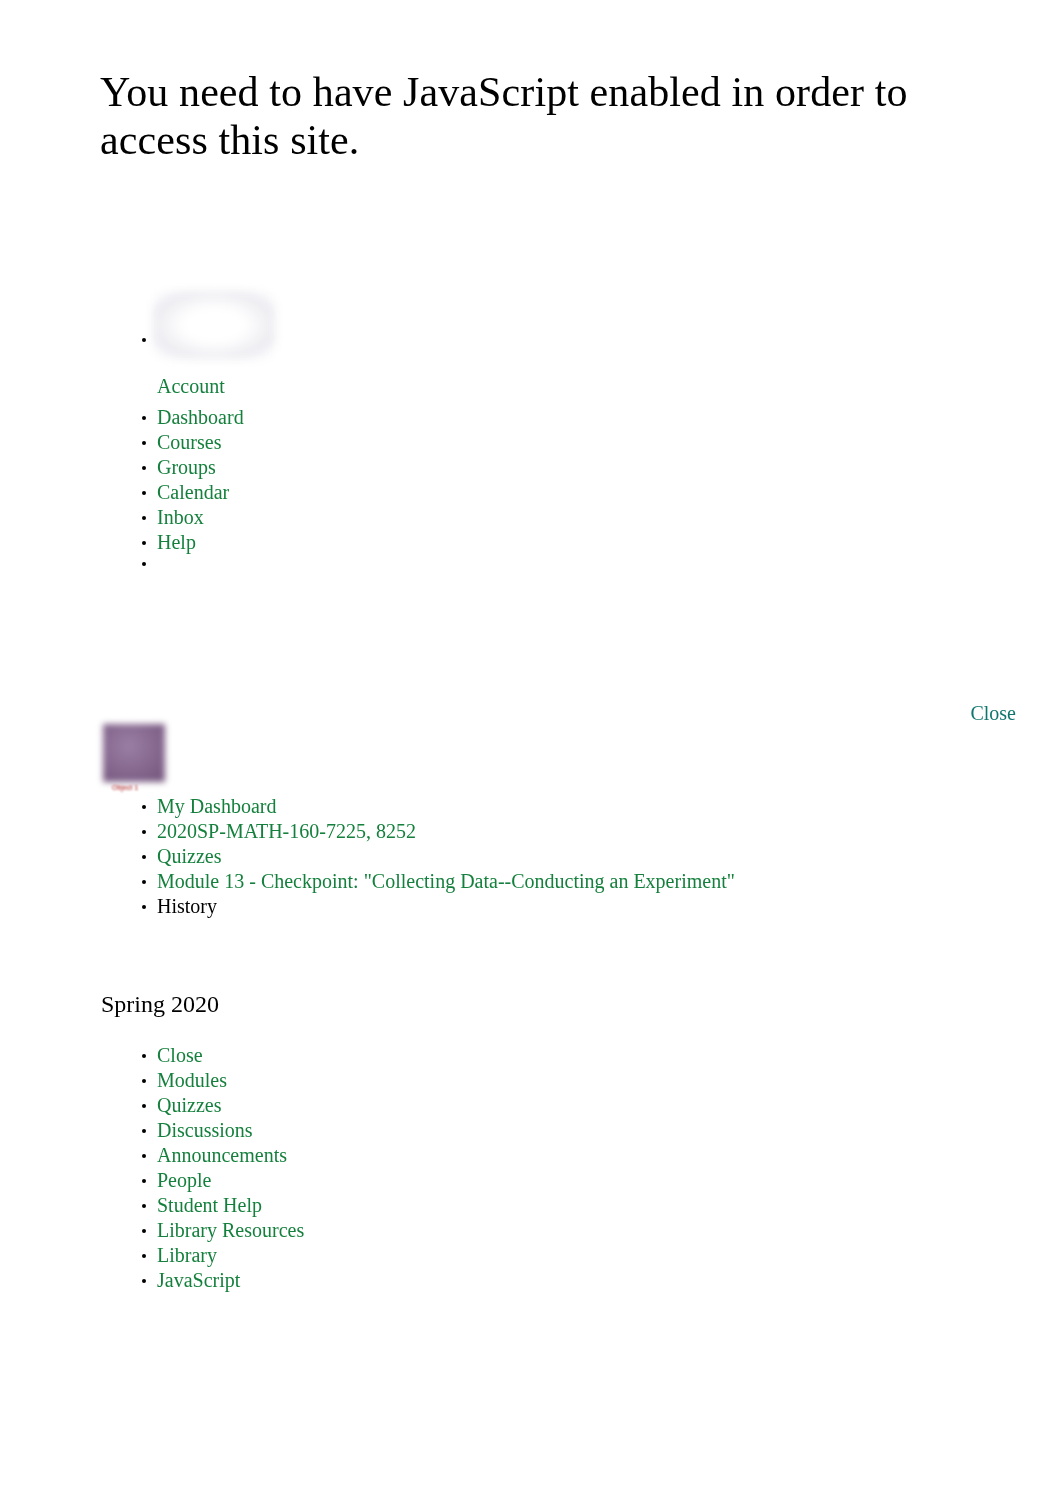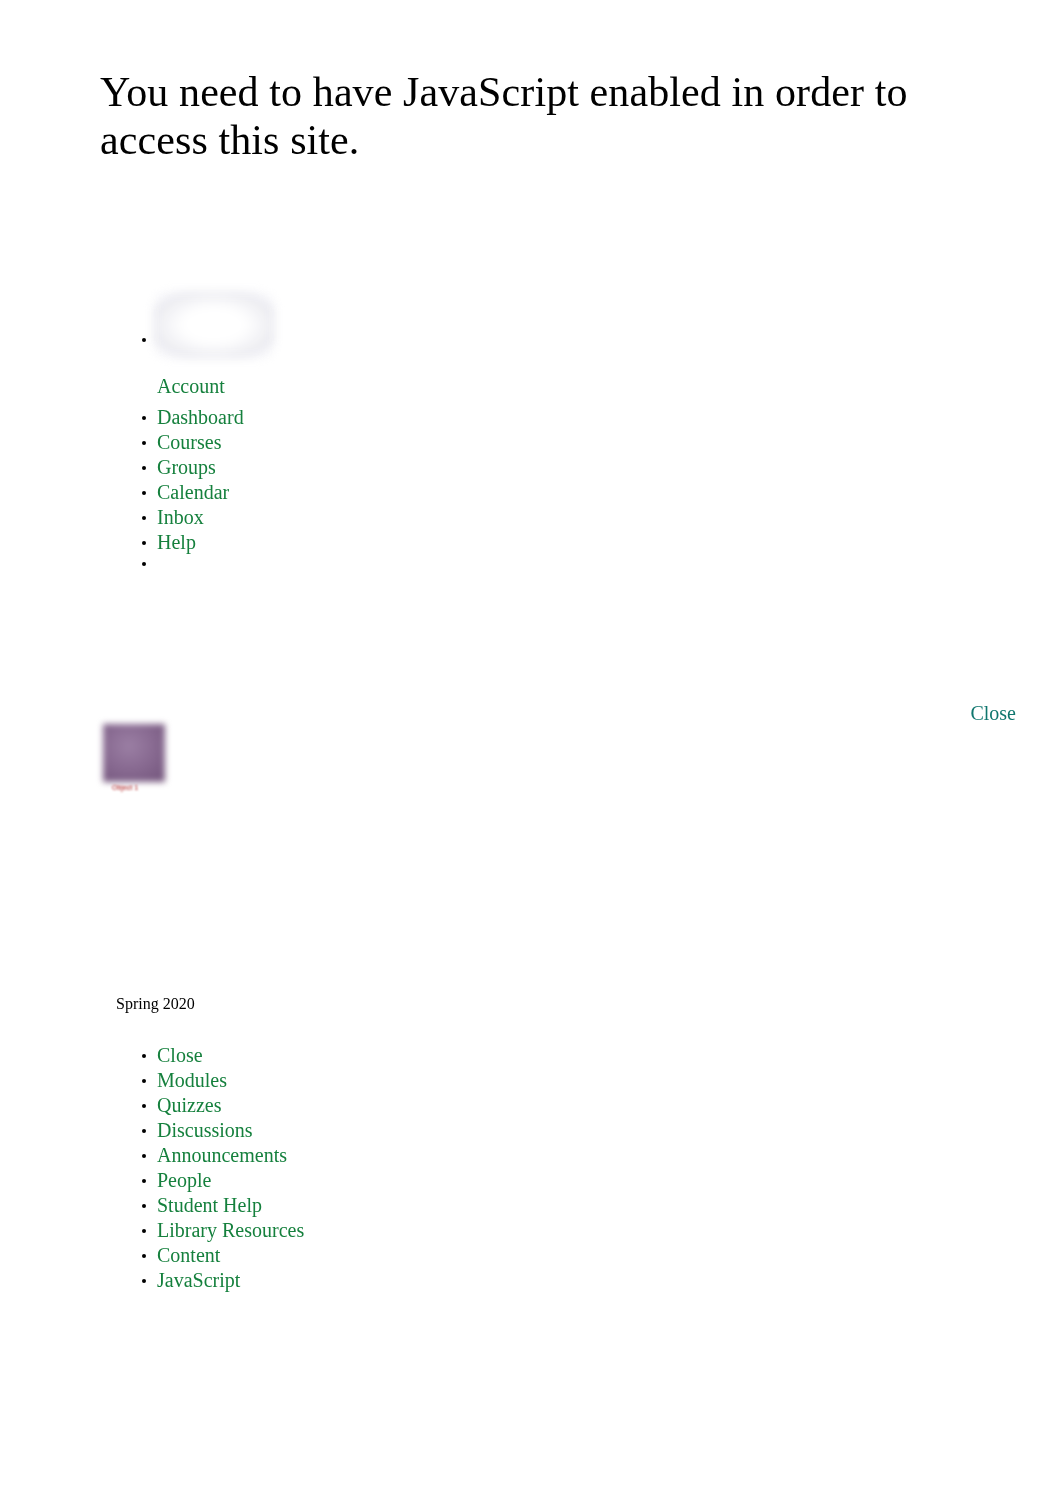--- a/index.html
+++ b/index.html
@@ -160,23 +160,23 @@
   
   .context-nav {
     position: absolute;
     left: 135px;
     top: 794px;
   }
 
   
   .term-label {
     position: absolute;
-    left: 116px;
+    left: 101px;
     top: 992px;
-    font-size: 16px;
+    font-size: 24px;
     line-height: 24px;
     color: #000000;
   }
 
   
   .course-nav {
     position: absolute;
     left: 135px;
     top: 1043px;
   }
@@ -220,20 +220,37 @@
     </li>
   </ul>
 
   <a class="close-link" href="#">Close</a>
 
   <div class="course-thumb-wrap">
     <span class="course-thumb"></span>
     <span class="course-thumb-alt">Object 1</span>
   </div>
 
+  <ul class="nav-list context-nav">
+    <li>
+      <a href="#">My Dashboard</a>
+    </li>
+    <li>
+      <a href="#">2020SP-MATH-160-7225, 8252</a>
+    </li>
+    <li>
+      <a href="#">Quizzes</a>
+    </li>
+    <li>
+      <a href="#">Module 13 - Checkpoint: "Collecting Data--Conducting an Experiment"</a>
+    </li>
+    <li>
+      <span class="plain-text">History</span>
+    </li>
+  </ul>
 
   <div class="term-label">Spring 2020</div>
 
   <ul class="nav-list course-nav">
     <li>
       <a href="#">Close</a>
     </li>
     <li>
       <a href="#">Modules</a>
     </li>
@@ -249,20 +266,20 @@
     <li>
       <a href="#">People</a>
     </li>
     <li>
       <a href="#">Student Help</a>
     </li>
     <li>
       <a href="#">Library Resources</a>
     </li>
     <li>
-      <a href="#">Content</a>
+      <a href="#">Library</a>
     </li>
     <li>
       <a href="#">JavaScript</a>
     </li>
   </ul>
 
 </div>
 
 </body></html>

